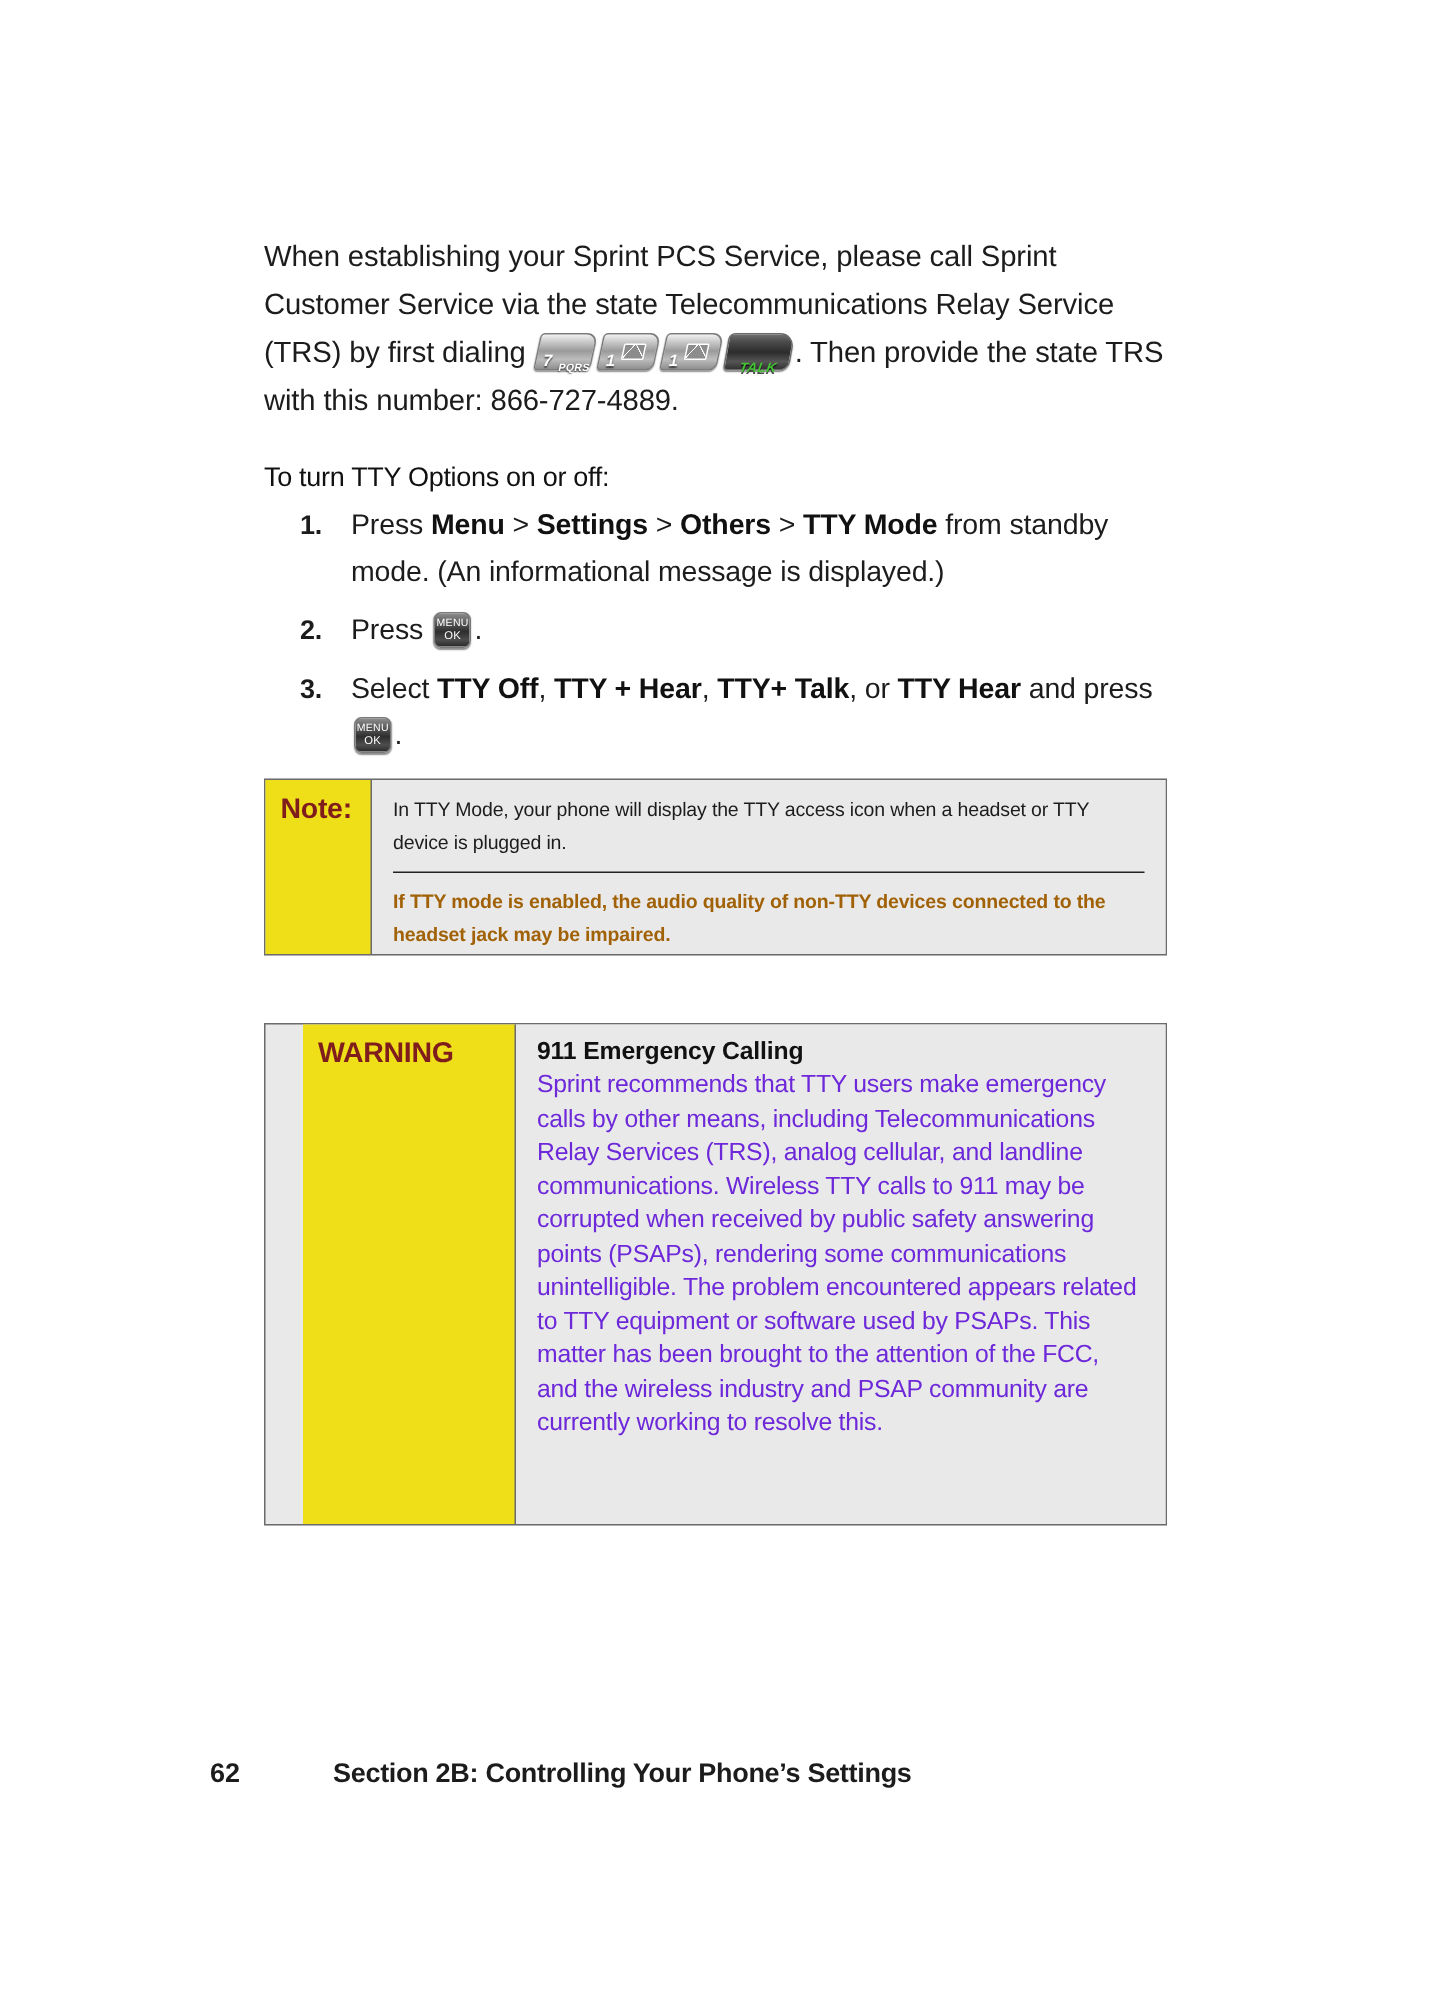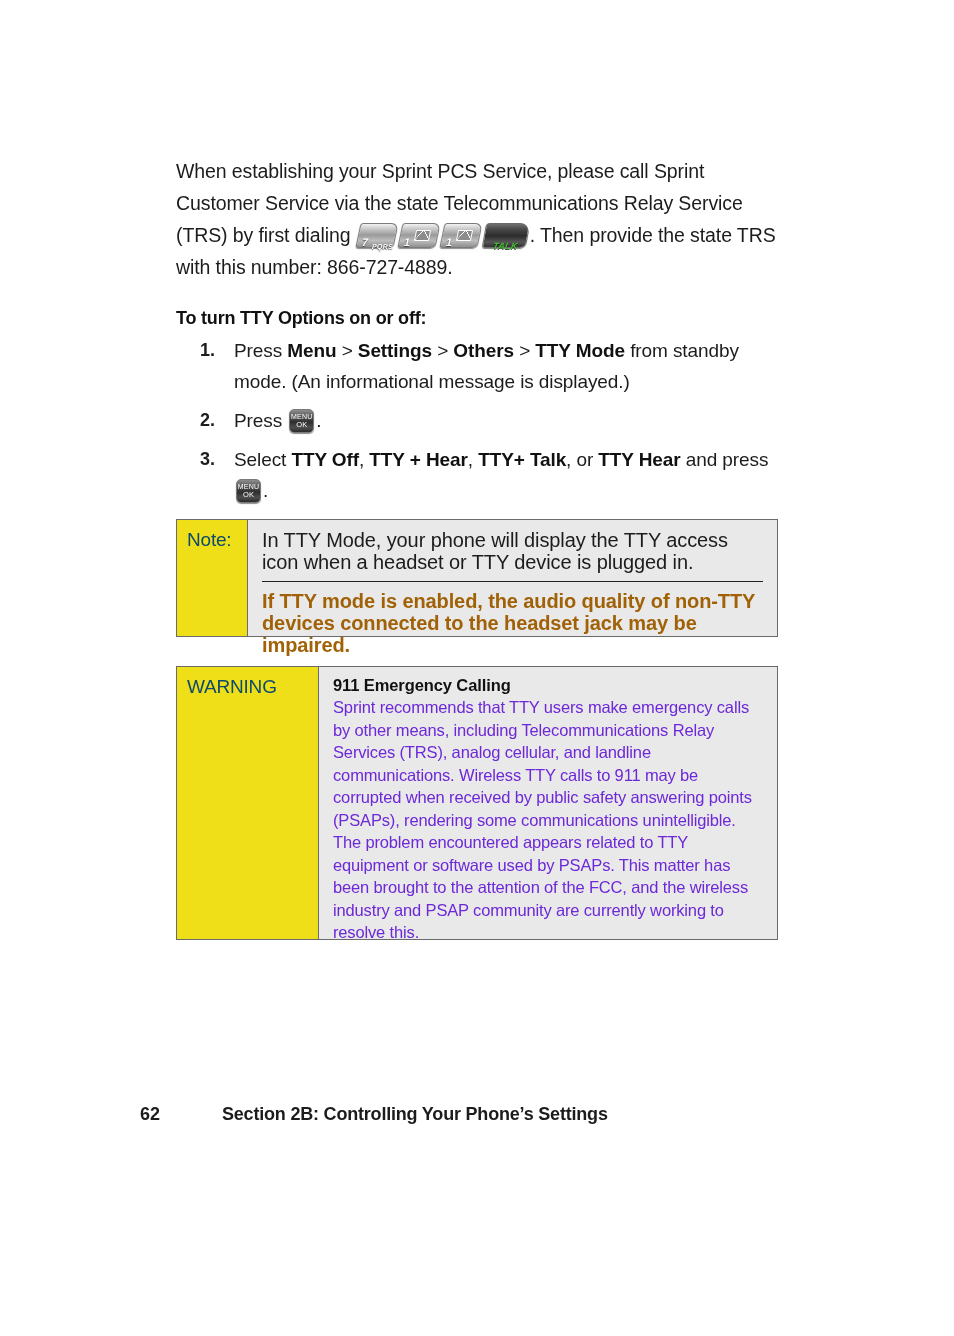--- a/index.html
+++ b/index.html
@@ -34,21 +34,21 @@
   .intro-para {
     font-size: 19.5px;
     line-height: 32px;
     letter-spacing: -0.1px;
     color: #1c1c1c;
     margin: 0;
   }
 
   .subhead {
     font-size: 18px;
-    font-weight: bold;
+    font-weight: normal;
     line-height: 22px;
     letter-spacing: -0.2px;
     margin: 24px 0 6px 0;
     color: #111;
   }
 
   
   ol.steps {
     list-style: none;
     margin: 0;
@@ -199,57 +199,58 @@
   }
   .callout .label-cell {
     background: #efdf19;
     box-sizing: border-box;
     border-right: 1.5px solid #6b6b6b;
     flex: 0 0 auto;
     padding: 9px 0 0 10px;
   }
   .callout .label-cell .label-text {
     font-size: 19px;
-    font-weight: normal;
-    color: #0c4a6e;
+    font-weight: bold;
+    color: #7f1d1d;
     letter-spacing: -0.2px;
   }
   .callout .body-cell {
     flex: 1 1 auto;
     background: #e9e9e9;
     box-sizing: border-box;
     padding: 9px 14px 10px 14px;
   }
 
   #note-box {
     left: 176px;
     top: 519px;
     width: 602px;
     height: 118px;
   }
   #note-box .label-cell { width: 71px; }
   #note-box .note-p {
     margin: 0;
-    font-size: 20px;
+    font-size: 13px;
     line-height: 22px;
     letter-spacing: -0.1px;
     color: #1c1c1c;
   }
   #note-box .divider {
     height: 0;
     border-top: 1.6px solid #222;
     margin: 8px 0 8px 0;
   }
   #note-box .note-p.bold { font-weight: bold; color: #a16207; }
 
   #warning-box {
     left: 176px;
-    top: 666px;
+    top: 682px;
     width: 602px;
-    height: 274px;
+    height: 335px;
+    padding-left: 25px;
   }
   #warning-box .label-cell { width: 142px; }
   #warning-box .wtitle {
     margin: 0 0 1px 0;
     font-size: 16.5px;
     font-weight: bold;
     color: #111;
     letter-spacing: -0.1px;
   }
   #warning-box .wbody {
@@ -257,21 +258,21 @@
     font-size: 16.5px;
     line-height: 22.5px;
     letter-spacing: -0.15px;
     color: #6d28d9;
   }
 
   
   .footer {
     position: absolute;
     left: 140px;
-    top: 1104px;
+    top: 1172px;
     width: 700px;
     display: flex;
     align-items: flex-start;
   }
   .footer .pgnum {
     font-size: 18px;
     font-weight: bold;
     color: #1c1c1c;
     width: 82px;
     flex: 0 0 auto;

